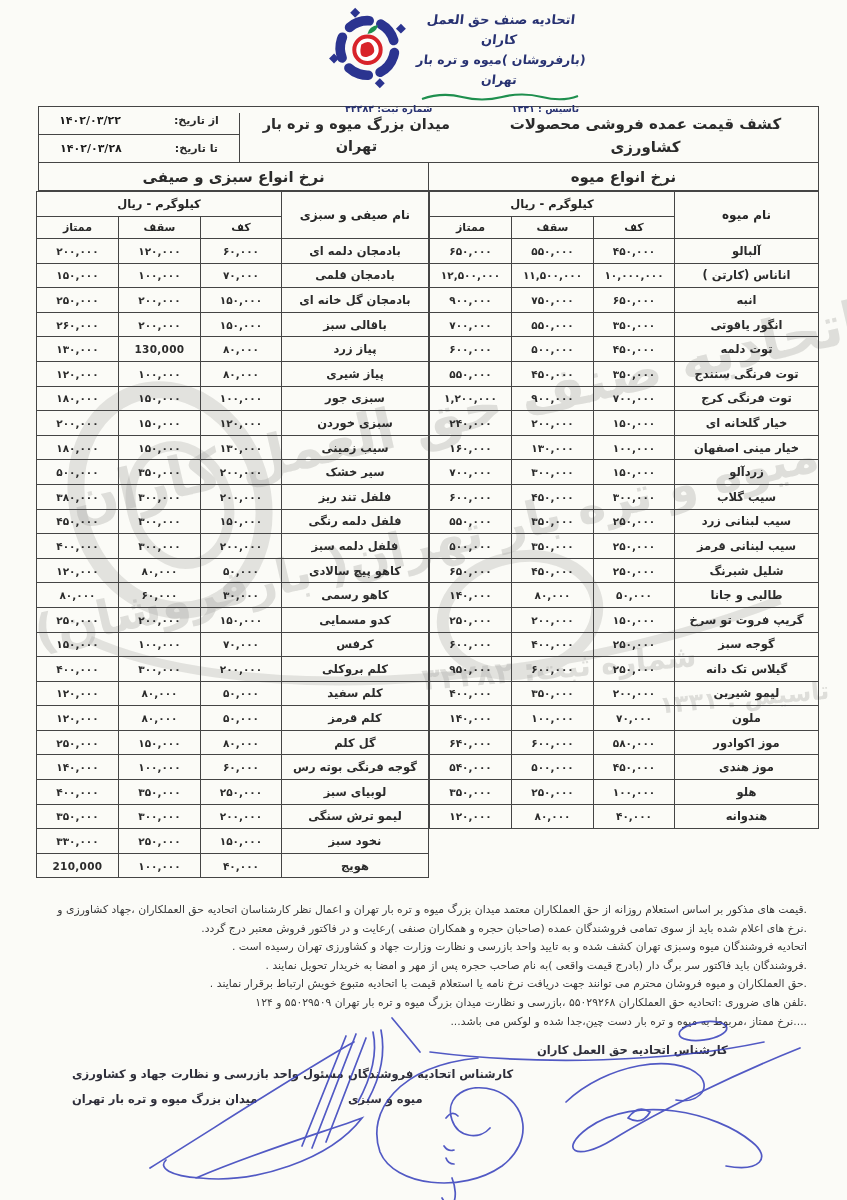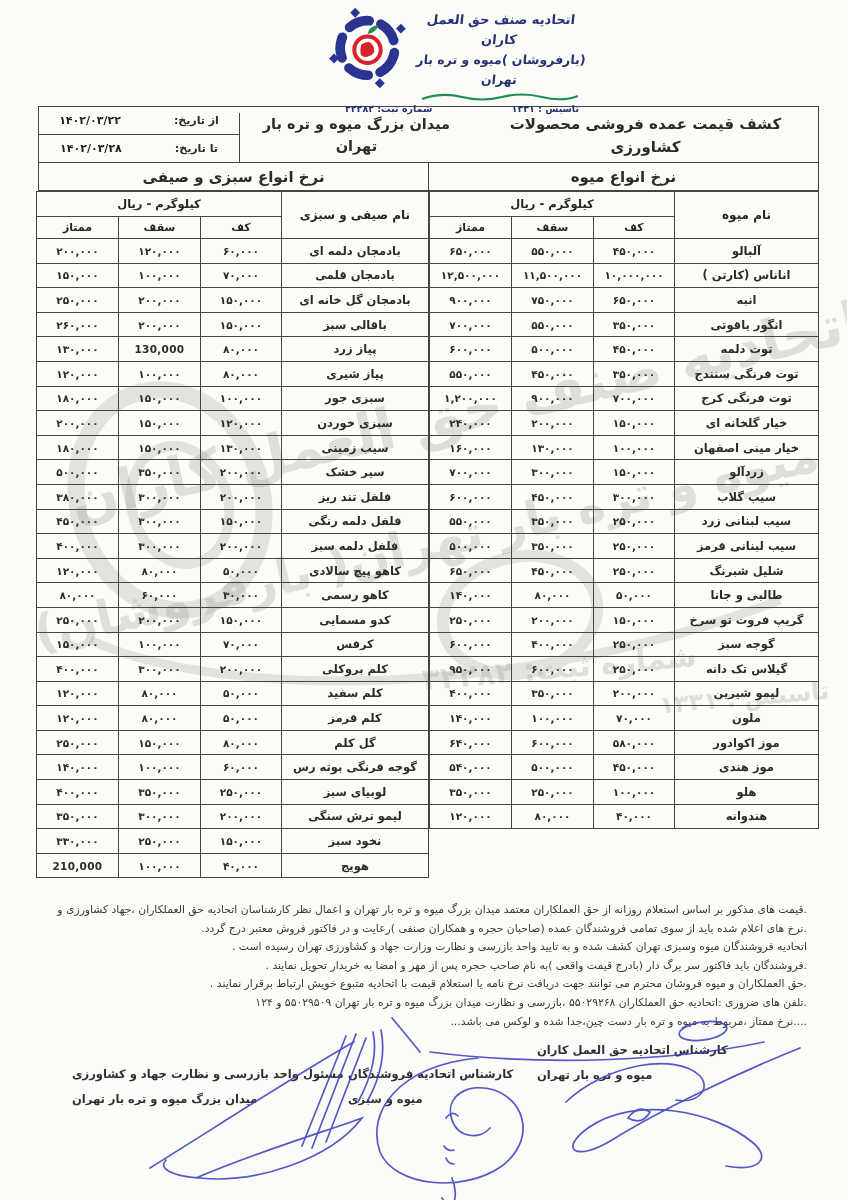--- a/index.html
+++ b/index.html
@@ -479,21 +479,20 @@
     <div>.نرخ های اعلام شده باید از سوی تمامی فروشندگان عمده (صاحبان حجره و همکاران صنفی )رعایت و در فاکتور فروش معتبر درج گردد.</div>
     <div>اتحادیه فروشندگان میوه وسبزی تهران کشف شده و به تایید واحد بازرسی و نظارت وزارت جهاد و کشاورزی تهران رسیده است .</div>
     <div>.فروشندگان باید فاکتور سر برگ دار (بادرج قیمت واقعی )به نام صاحب حجره پس از مهر و امضا به خریدار تحویل نمایند .</div>
     <div>.حق العملکاران و میوه فروشان محترم می توانند جهت دریافت نرخ نامه یا استعلام قیمت با اتحادیه متبوع خویش ارتباط برقرار نمایند .</div>
     <div>.تلفن های ضروری :اتحادیه حق العملکاران ۵۵۰۲۹۲۶۸   ،بازرسی و نظارت میدان بزرگ میوه و تره بار تهران ۵۵۰۲۹۵۰۹  و  ۱۲۴</div>
     <div>....نرخ ممتاز ،مربوط به میوه و تره بار دست چین،جدا شده و لوکس می باشد...</div>
   </div>
 
   <div class="sig sig-right">
     <div>کارشناس اتحادیه حق العمل کاران</div>
-    <div>میوه و تره بار تهران</div>
   </div>
   <div class="sig sig-mid">
     <div>کارشناس اتحادیه فروشندگان</div>
     <div>میوه و سبزی</div>
   </div>
   <div class="sig sig-left">
     <div>مسئول واحد بازرسی و نظارت جهاد و کشاورزی</div>
     <div>میدان بزرگ میوه و تره بار تهران</div>
   </div>
 

